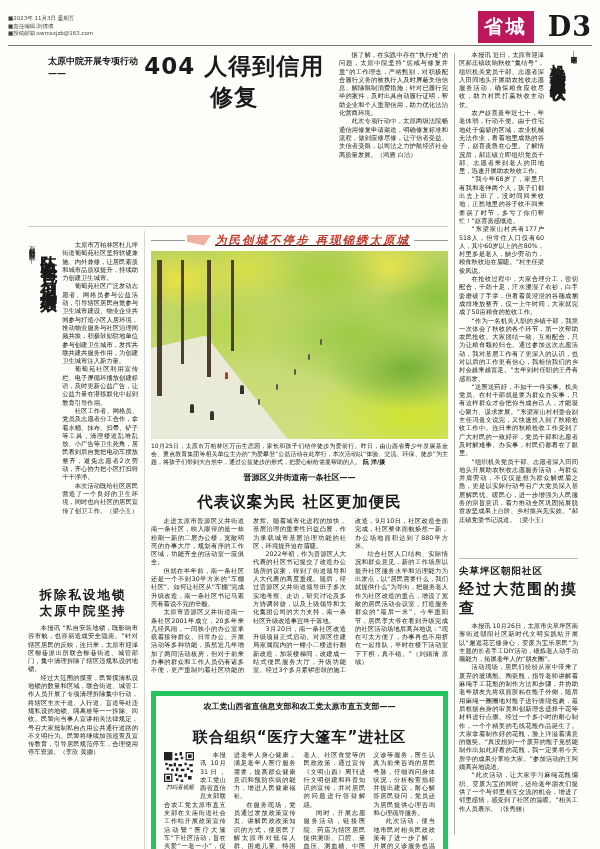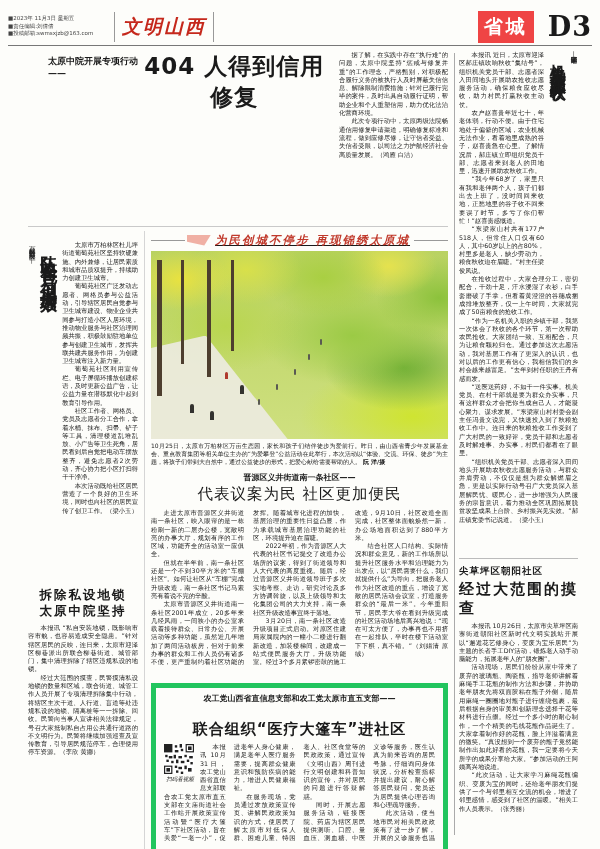--- a/index.html
+++ b/index.html
@@ -6,21 +6,21 @@
   body { background:#e9e9e7; font-family:"DejaVu Sans", sans-serif; color:#1a1a1a; }
   .page { width:600px; height:849px; background:#fdfdfa; margin:0 auto; position:relative; overflow:hidden; }
 
   
   .hdr { display:flex; align-items:center; height:46px; margin:0 8px; padding-top:8px;
          border-bottom:1.5px solid #777; }
   .hdr-info { width:100px; font-size:5.5px; line-height:7.5px; color:#444; }
   .masthead { color:#c5281c; font-weight:bold; font-style:italic; font-size:19px; letter-spacing:2px;
               border-left:1px solid #999; border-right:1px solid #999; padding:2px 7px; margin-left:6px; }
   .hdr-spacer { flex:1; }
-  .badge { background:#ef4444; color:#fff; font-weight:bold; font-size:19px; letter-spacing:3px;
+  .badge { background:#be185d; color:#fff; font-weight:bold; font-size:19px; letter-spacing:3px;
            padding:3px 6px; }
   .pagenum { font-family:"DejaVu Serif", serif; font-weight:bold; font-size:27px; margin-left:14px; letter-spacing:1px; }
 
   
   .content { display:flex; padding:5px 22px 0 28px; height:795px; }
   .main-left { width:420px; display:flex; flex-direction:column; }
   .v-rule { width:1px; background:#aaa; margin:2px 4px 6px 6px; }
   .right-col { flex:1; min-width:0; }
 
   p { text-indent:2em; margin:0; }
@@ -75,21 +75,21 @@
   .trunk { position:absolute; top:5%; background:#4d3e2e; width:3px; }
   .fig { position:absolute; width:4px; height:9px; background:#33322f; border-radius:2px 2px 0 0; }
   .bol { position:absolute; width:2px; height:6px; background:#5a5a52; border-radius:1px; }
 
   .caption { font-size:6px; line-height:8px; text-align:justify; margin-top:3px; }
   .caption-credit { font-weight:bold; white-space:nowrap; }
 
   
   .rep { margin-top:6px; }
   .rep-kicker { text-align:center; font-size:8px; font-weight:bold; }
-  .rep-headline { text-align:center; font-size:15.5px; font-weight:normal; letter-spacing:1px; margin-top:1px; }
+  .rep-headline { text-align:center; font-size:15.5px; font-weight:bold; letter-spacing:1px; margin-top:9px; }
   .rep-body { column-count:3; column-gap:9px; height:168px; overflow:hidden; margin-top:4px; }
 
   
   .clinic { border:5px solid #22c55e; margin-top:6px; padding:5px 8px 4px; }
   .clinic-kicker { text-align:center; font-size:8px; font-weight:bold; }
   .clinic-headline { text-align:center; font-size:15px; font-weight:bold; letter-spacing:1px; margin-top:16px; }
   .clinic-body { column-count:4; column-gap:8px; height:104px; overflow:hidden; margin-top:4px; }
   .qr-float { float:left; width:32px; margin:1px 4px 2px 0; }
   .qr-float svg { display:block; width:30px; height:30px; }
   .qr-caption { font-size:5.5px; font-style:italic; text-align:center; margin-top:1px; }
@@ -110,21 +110,20 @@
 <body>
 
 <div class="page">
 
   <div class="hdr">
     <div class="hdr-info">
       <div>■2023年 11月3日 星期五</div>
       <div>■责任编辑:刘倩倩</div>
       <div>■投稿邮箱:swmsxjzb@163.com</div>
     </div>
-    <div class="masthead">文明山西</div>
     <div class="hdr-spacer"></div>
     <div class="badge">省城</div>
     <div class="pagenum">D3</div>
   </div>
 
   <div class="content">
 
     <div class="main-left">
 
       <div class="lead">

